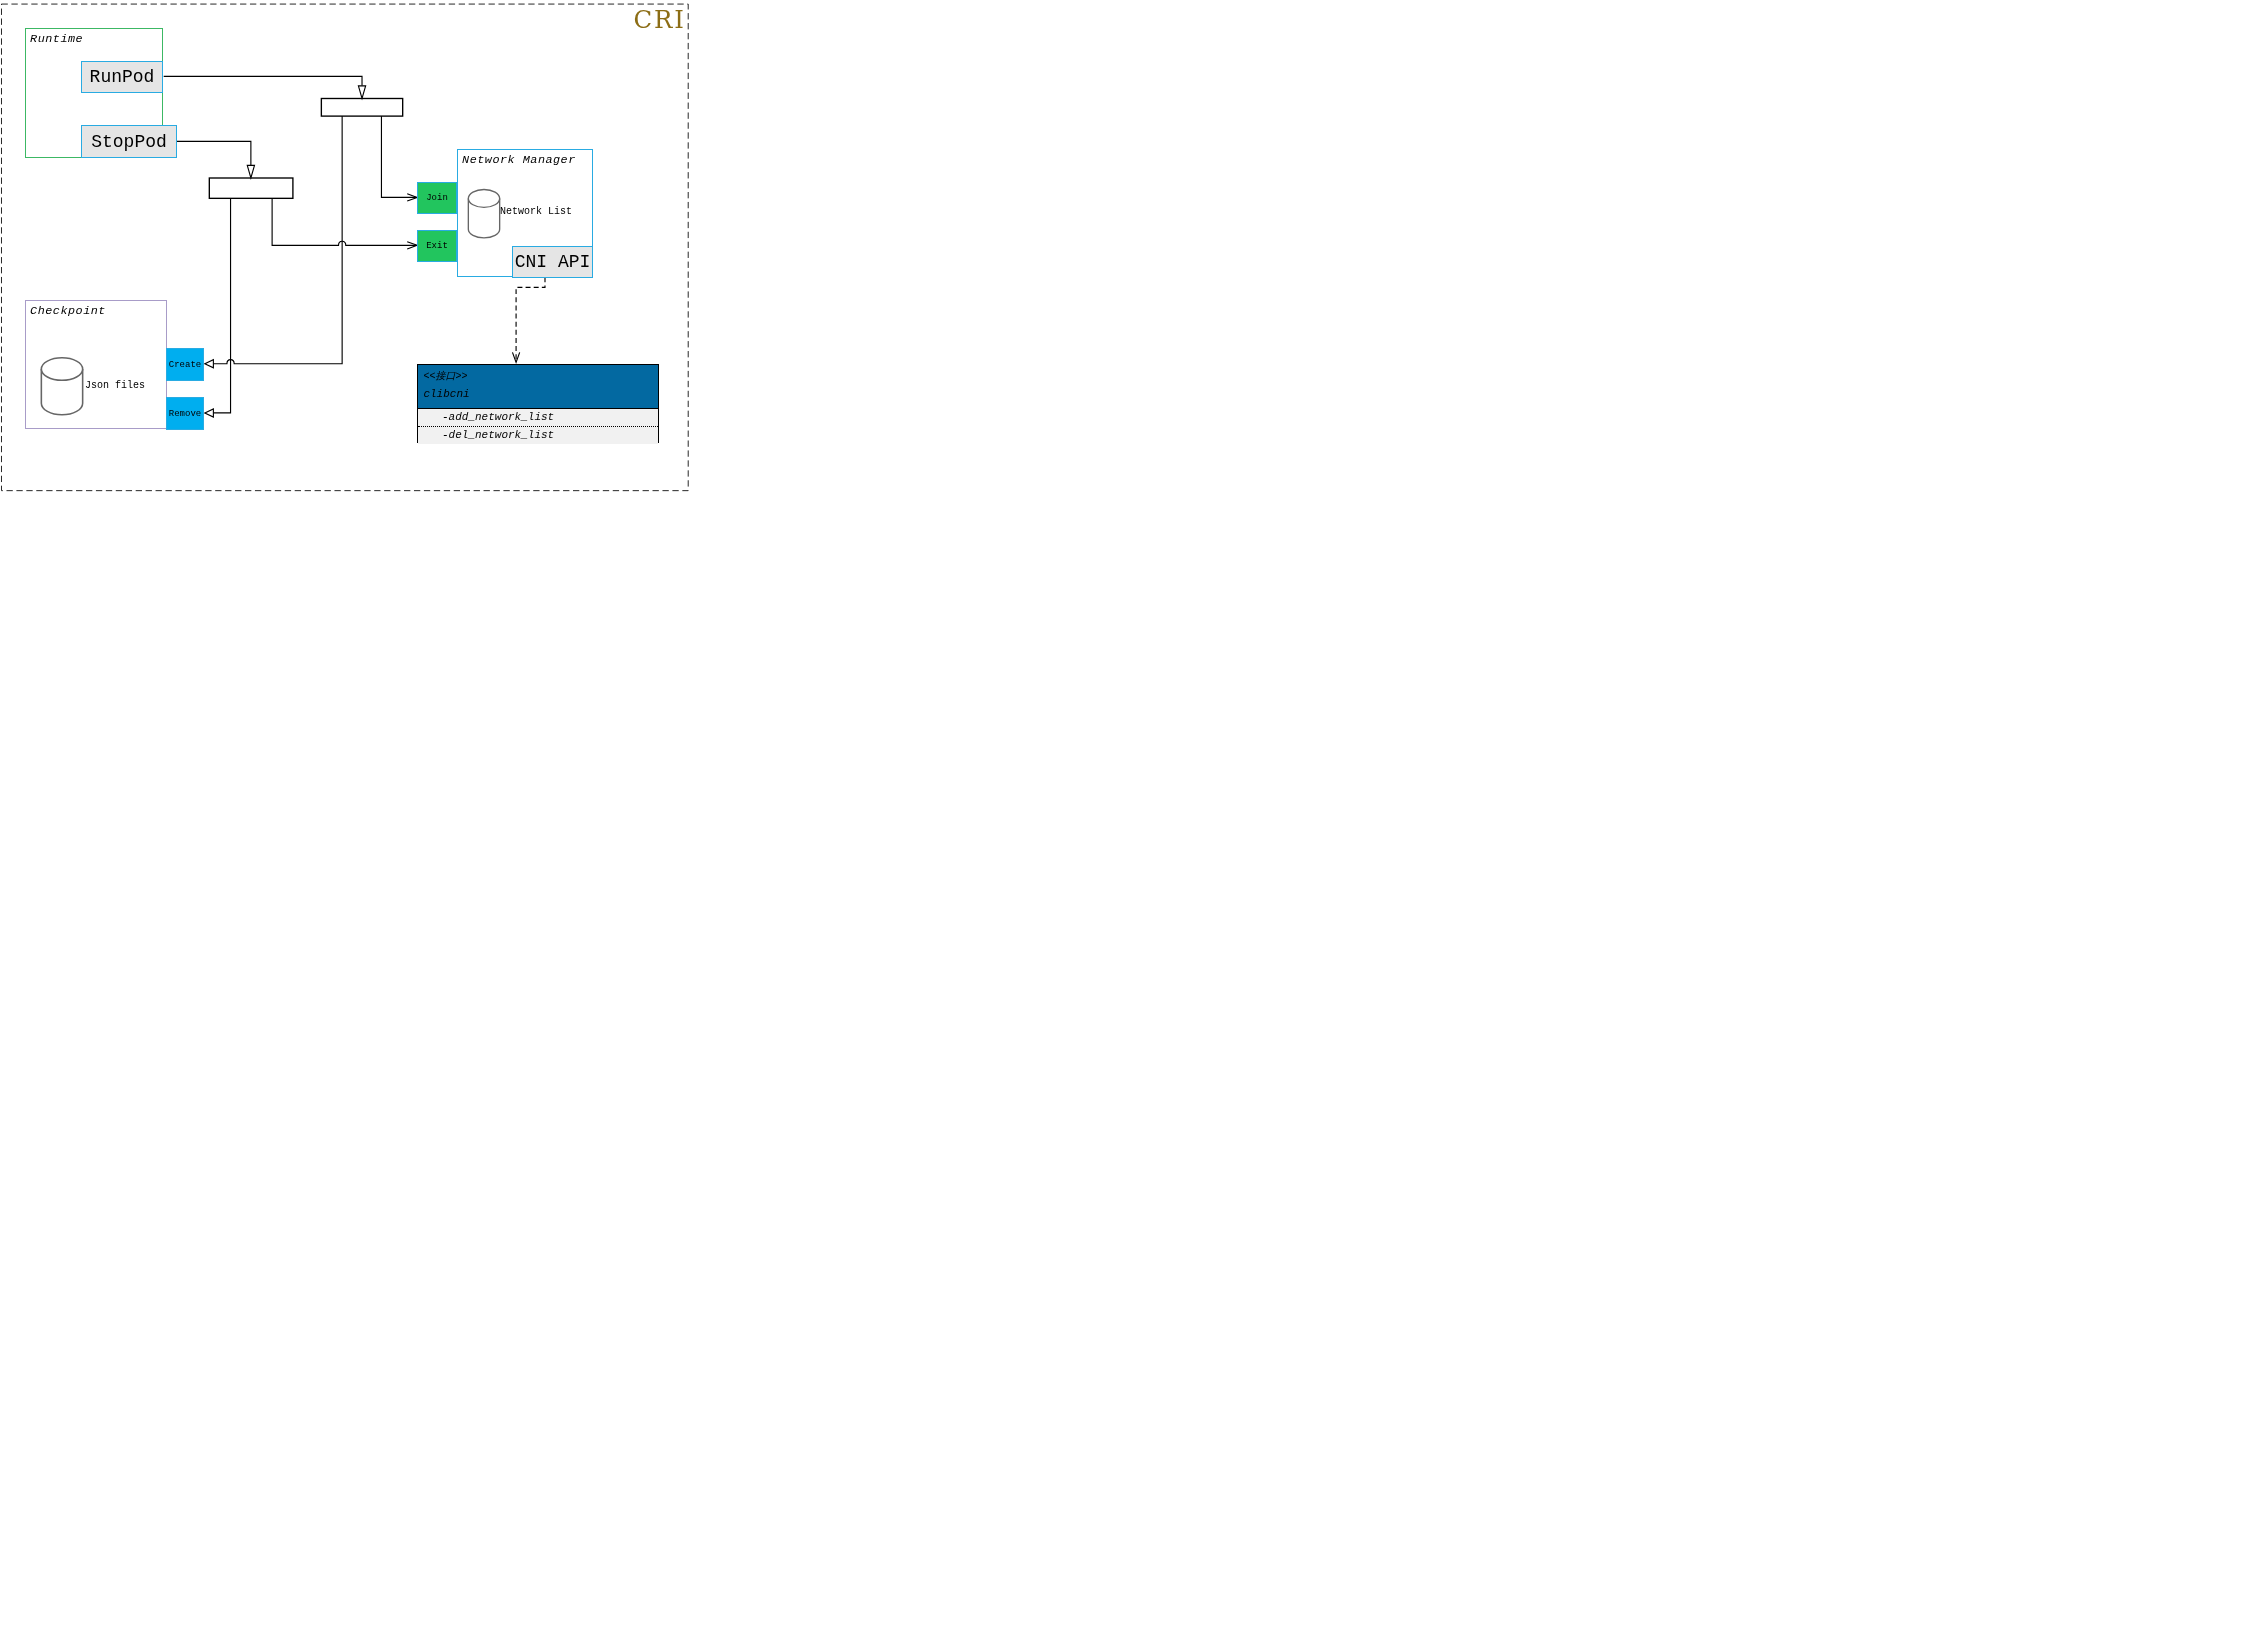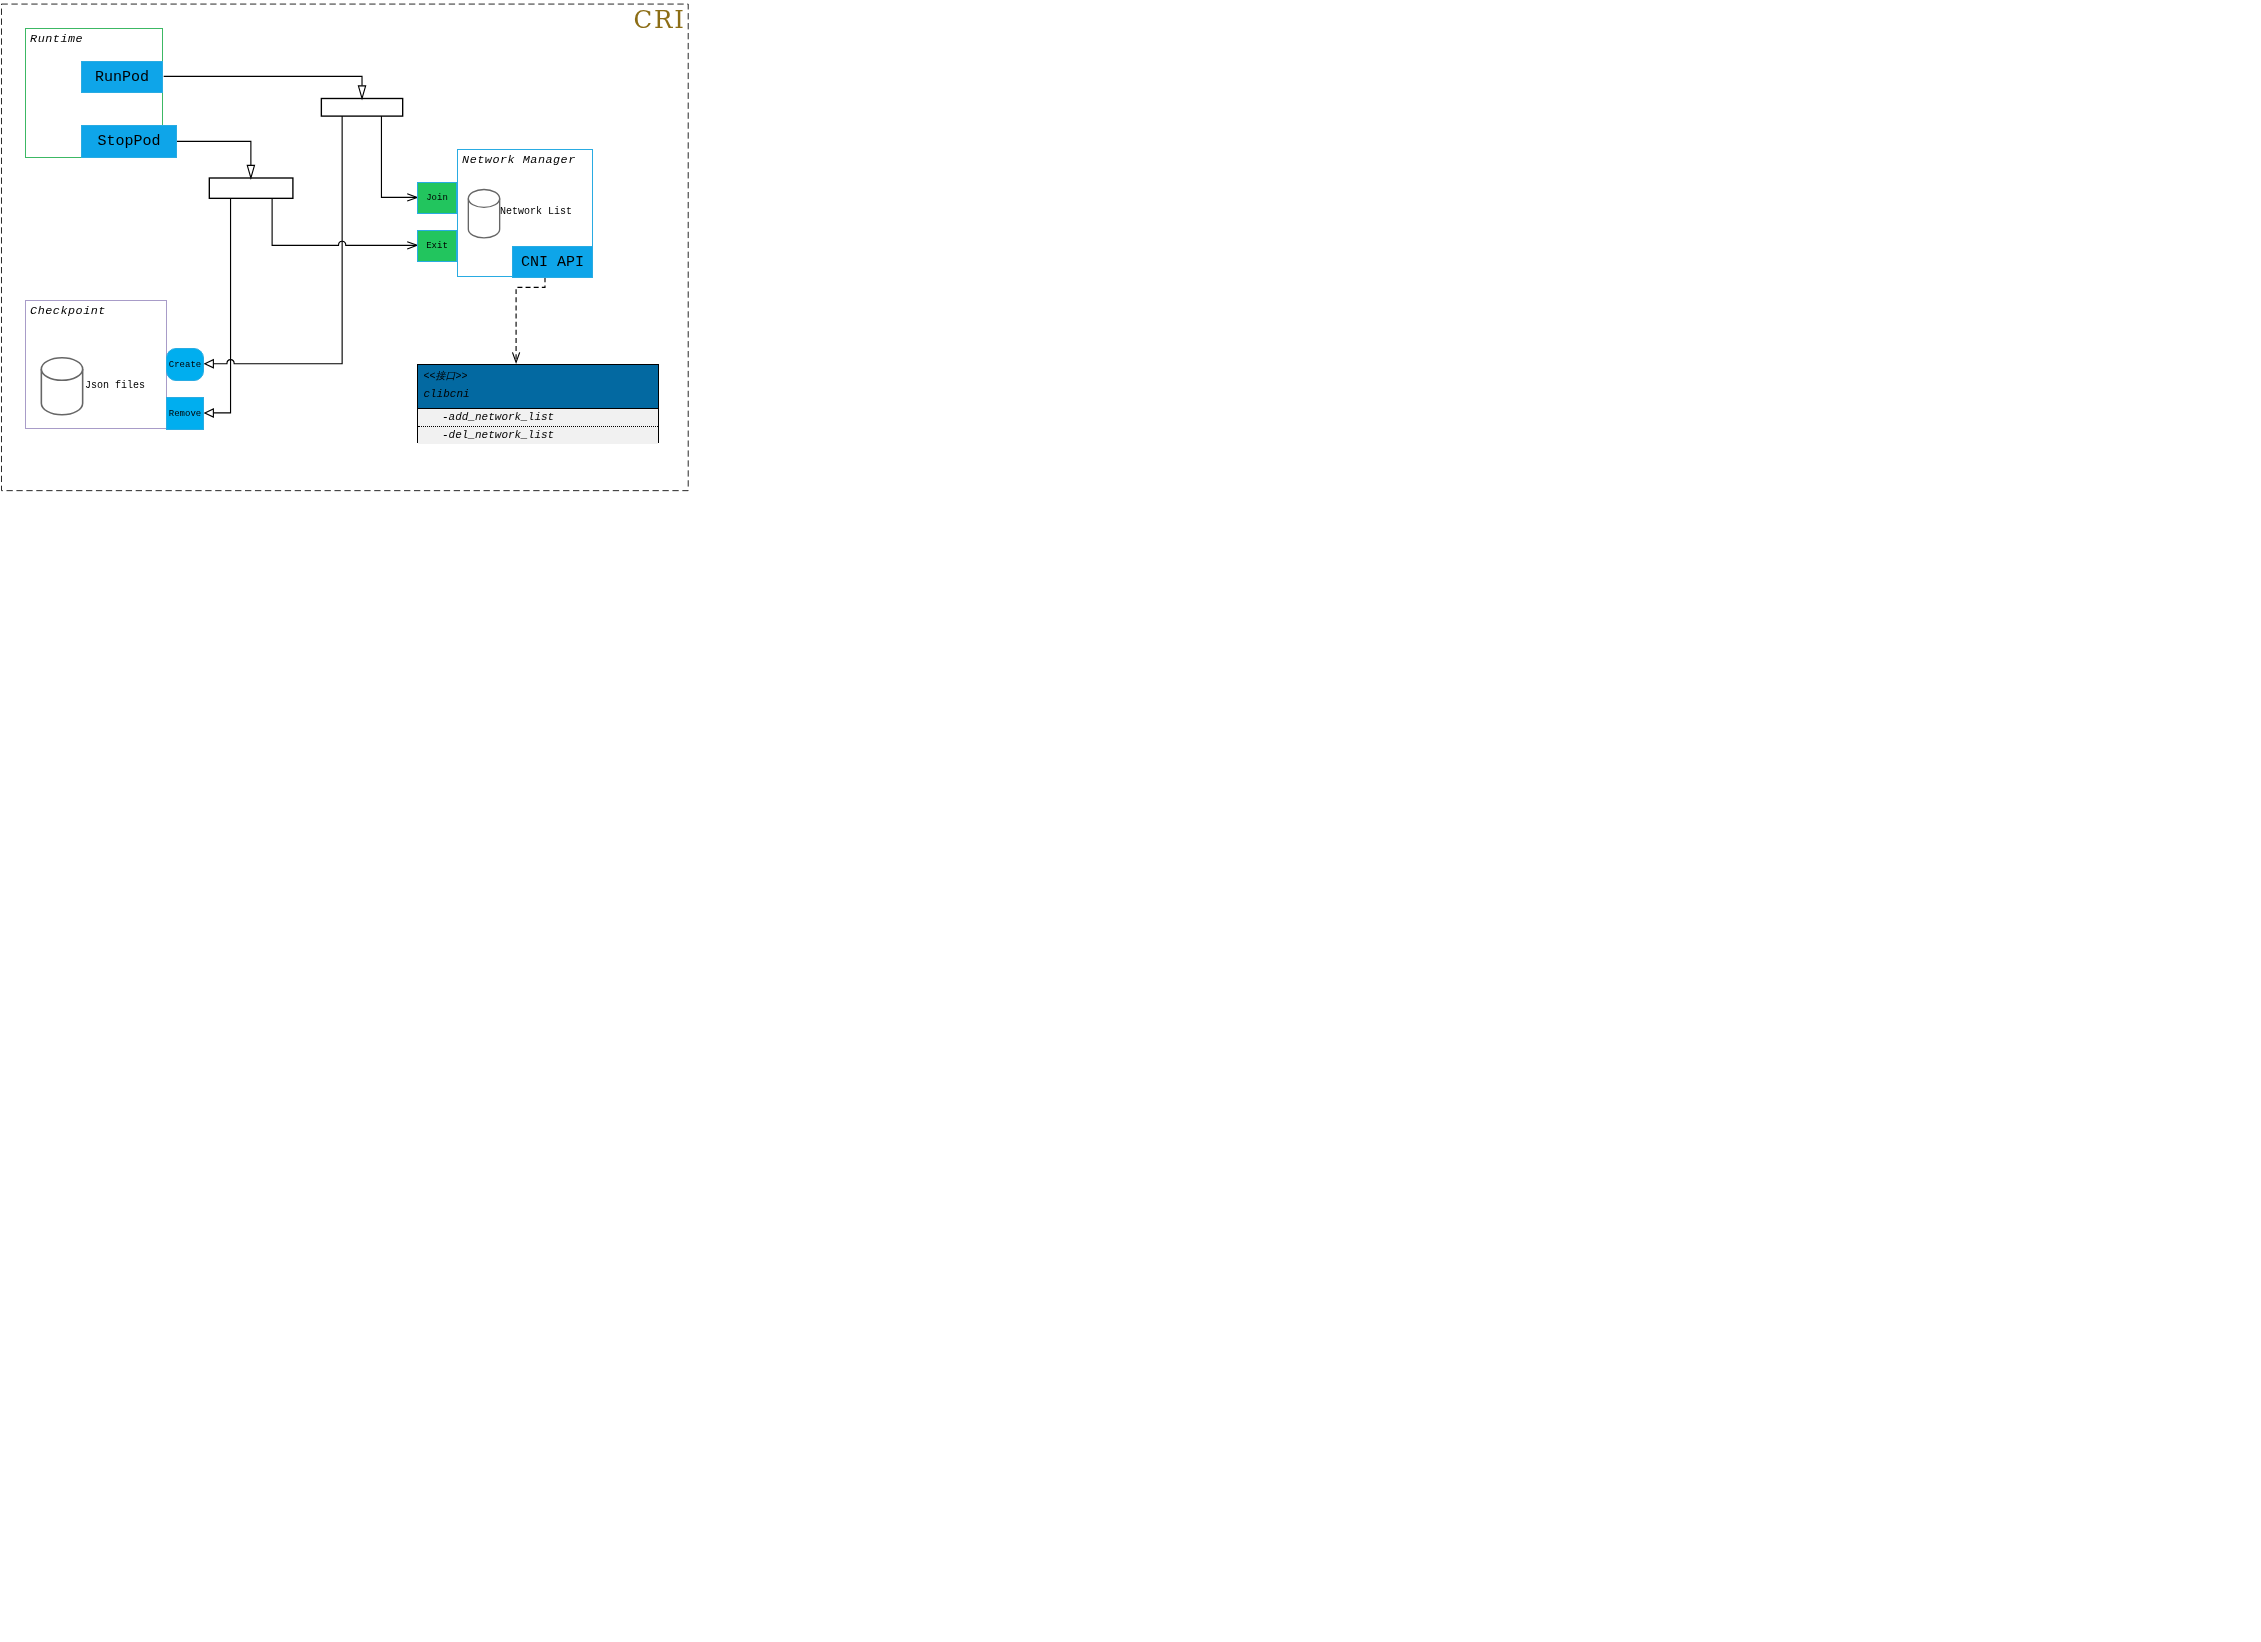--- a/index.html
+++ b/index.html
@@ -6,26 +6,26 @@
   #canvas{position:relative;width:701px;height:492px;background:#ffffff;overflow:hidden;
           font-family:"Liberation Mono","DejaVu Sans Mono",monospace;color:#000;}
   #wires{position:absolute;left:0;top:0;width:701px;height:492px;}
   .box{position:absolute;background:#fff;box-sizing:border-box;font-style:italic;}
   .box-title{padding:3.2px 0 0 4.1px;font-size:11.8px;letter-spacing:0.5px;white-space:nowrap;}
   #runtime-box{left:25px;top:28px;width:138px;height:130px;border:0.7px solid #3CB864;}
   #checkpoint-box{left:25px;top:300px;width:142px;height:129px;border:0.7px solid #A89CC8;}
   #nm-box{left:457px;top:149px;width:136px;height:128px;border:0.7px solid #29ABE2;}
   .node{position:absolute;box-sizing:border-box;display:flex;align-items:center;justify-content:center;
         white-space:nowrap;}
-  .peach{background:#0ea5e9;border:0.7px solid #29ABE2;font-size:15px;}
+  .peach{background:#e5e5e5;border:0.7px solid #29ABE2;font-size:18px;}
   .green{background:#22c55e;border:0.7px solid #29ABE2;font-size:9px;}
   .cyan{background:#00AEEF;border:0.7px solid #29ABE2;font-size:9px;}
   #runpod-node{left:81px;top:61px;width:82px;height:32px;}
   #stoppod-node{left:81px;top:125px;width:96px;height:33px;}
-  #create-node{left:166px;top:348px;width:38px;height:33px;border-radius:10px;}
+  #create-node{left:166px;top:348px;width:38px;height:33px;}
   #remove-node{left:166px;top:397px;width:38px;height:33px;}
   #join-node{left:417px;top:182px;width:40px;height:32px;}
   #exit-node{left:417px;top:230px;width:40px;height:32px;}
   #cniapi-node{left:512px;top:246px;width:81px;height:32px;}
   .db-icon{position:absolute;}
   .db-label{position:absolute;font-size:10px;white-space:nowrap;}
   #json-files-label{left:85px;top:380px;}
   #network-list-label{left:500px;top:206px;}
   #logo-cri{position:absolute;top:5.4px;right:15.4px;font-family:"DejaVu Serif","Liberation Serif",serif;
             font-size:24.4px;color:#8C6D15;letter-spacing:1.8px;}

